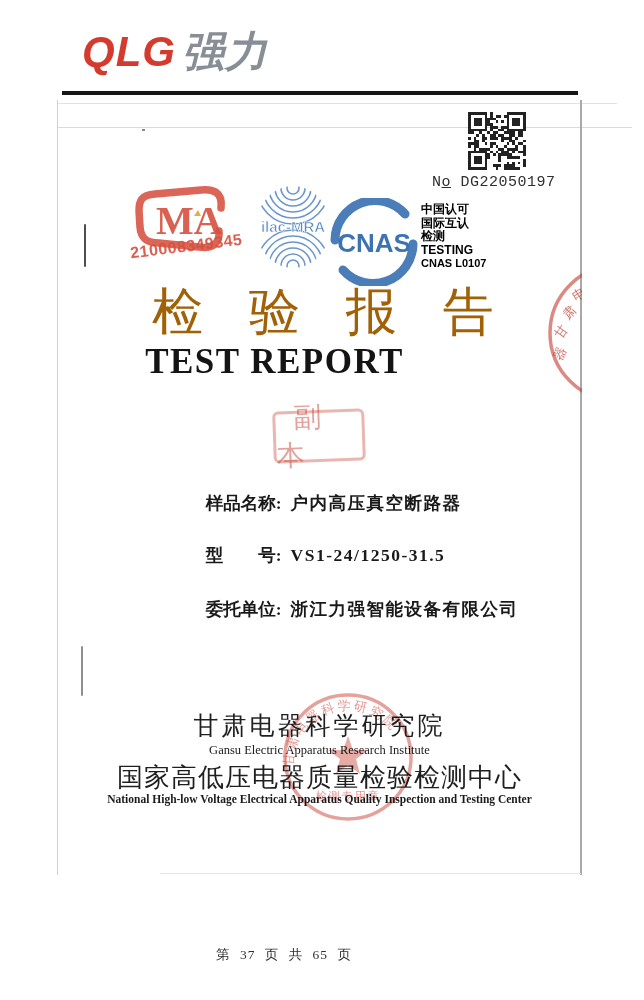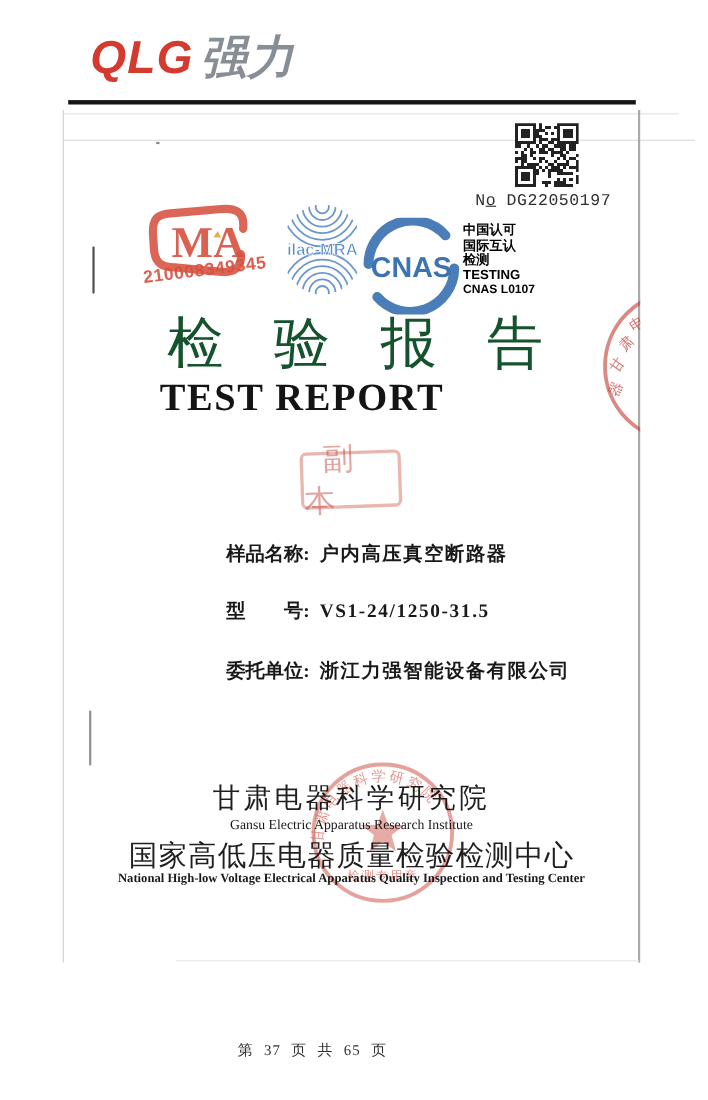--- a/index.html
+++ b/index.html
@@ -37,21 +37,21 @@
 
   
   .ilac{left:254px;top:184px;width:78px;height:86px;opacity:.92;}
   .cnas{left:328px;top:198px;width:92px;height:88px;opacity:.92;}
   .accred{left:421px;top:203px;color:#000000;font-weight:bold;
           font-family:"Liberation Sans","DejaVu Sans",sans-serif;line-height:13.5px;}
   .accred .l{font-size:12px;}
   .accred .s{font-size:11px;}
 
   
-  .title-cn{left:152px;top:278px;font-size:51px;color:#14532d;font-weight:500;
+  .title-cn{left:152px;top:278px;font-size:51px;color:#a16207;font-weight:500;
             letter-spacing:0.9em;white-space:nowrap;}
   .title-en{left:57px;top:342px;width:435px;text-align:center;font-size:35px;
             font-weight:bold;color:#141414;letter-spacing:1.5px;}
 
   
   .copy-stamp{left:273px;top:410px;width:86px;height:46px;border:3px solid rgba(206,80,66,.42);
               border-radius:6px;transform:rotate(-2deg);display:flex;align-items:center;justify-content:center;
               color:rgba(200,70,58,.5);font-size:28px;letter-spacing:18px;text-indent:18px;}
 
   

